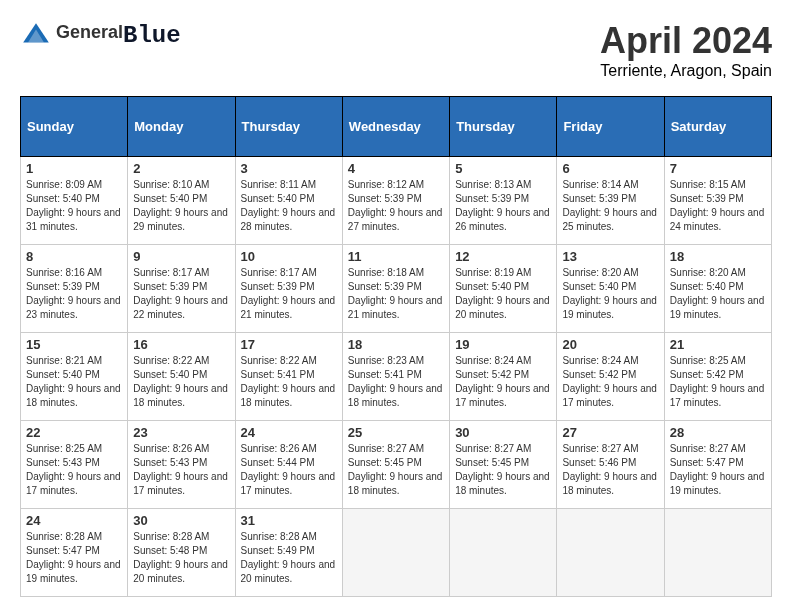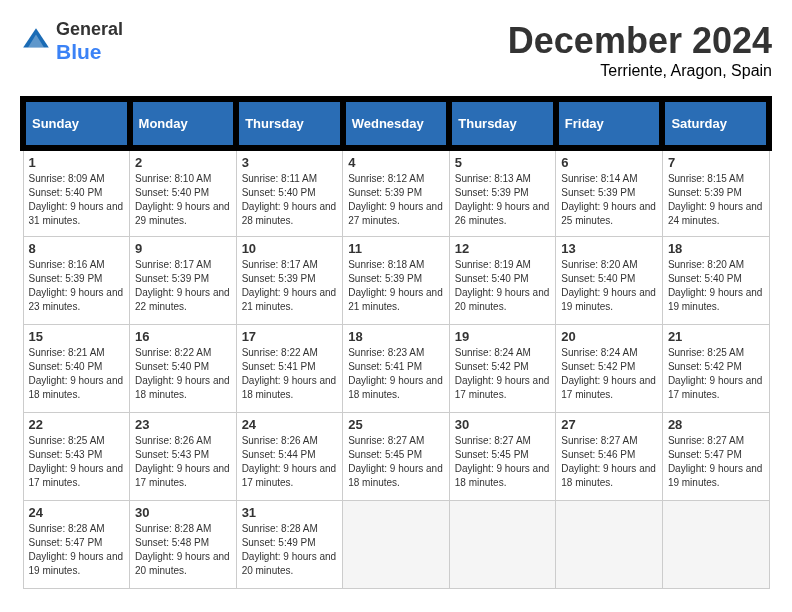--- a/index.html
+++ b/index.html
@@ -16,32 +16,32 @@
       align-items: flex-start;
       margin-bottom: 16px;
     }
     .logo {
       display: flex;
       align-items: center;
       gap: 4px;
     }
     .logo-text {
       display: flex;
-      flex-direction: column;
       line-height: 1.1;
     }
     .logo-general {
       font-size: 18px;
       font-weight: bold;
       color: #333;
     }
     .logo-blue {
-      font-size: 21px;
-      font-weight: bold;
-      color: #3b82f6;
+      font-size: 24px;
+      font-weight: bold;
+      color: #0f172a;
+      font-family: Liberation Mono, monospace;
     }
     .logo-icon {
       width: 32px;
       height: 32px;
     }
     .title-block {
       text-align: right;
     }
     .month-title {
       font-size: 36px;
@@ -55,23 +55,23 @@
     table {
       width: 100%;
       border-collapse: collapse;
       table-layout: fixed;
     }
     th {
       background-color: #2a6db5;
       color: white;
       font-size: 13px;
       font-weight: bold;
-      padding: 14px 6px;
+      padding: 22px 6px;
       text-align: left;
-      border: 6px solid #000000;
+      border: 1px solid #000000;
     }
     td {
       border: 1px solid #ccc;
       vertical-align: top;
       padding: 4px 5px;
       height: 88px;
       font-size: 10.5px;
       color: #333;
       background: #fff;
     }
@@ -101,21 +101,21 @@
     <svg class="logo-icon" viewBox="0 0 40 40">
       <polygon points="20,4 36,28 4,28" fill="#1a6bb5"></polygon>
       <polygon points="20,12 30,28 10,28" fill="#fff" opacity="0.3"></polygon>
     </svg>
     <div class="logo-text">
       <span class="logo-general">General</span>
       <span class="logo-blue">Blue</span>
     </div>
   </div>
   <div class="title-block">
-    <div class="month-title">December 2024</div>
+    <div class="month-title">April 2024</div>
     <div class="location">Terriente, Aragon, Spain</div>
   </div>
 </div>
 
 <table>
   <thead>
     <tr>
     <th>Sunday</th>
         <th>Monday</th>
         <th>Thursday</th>

